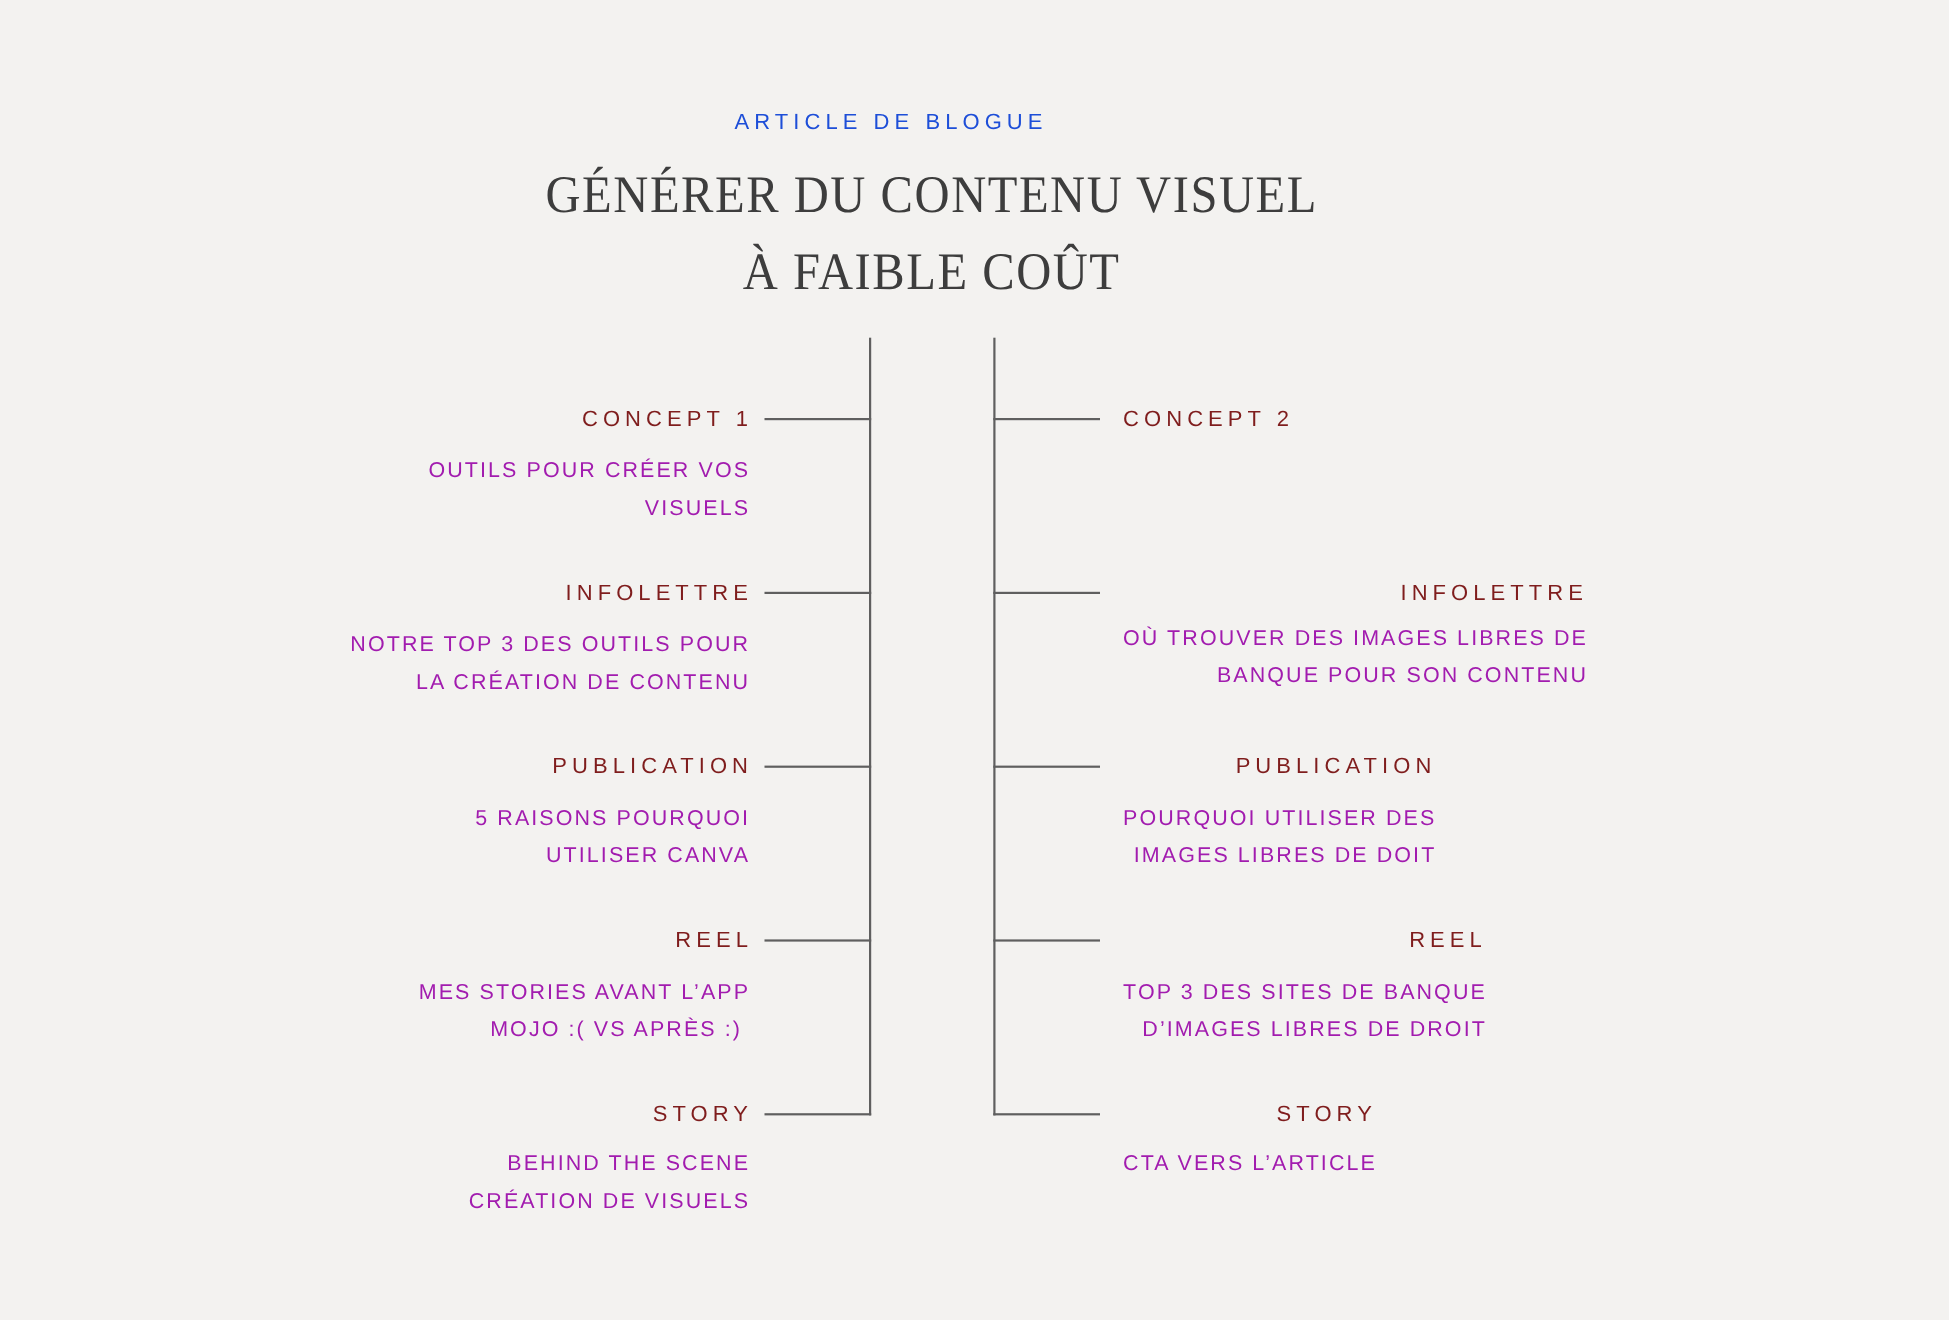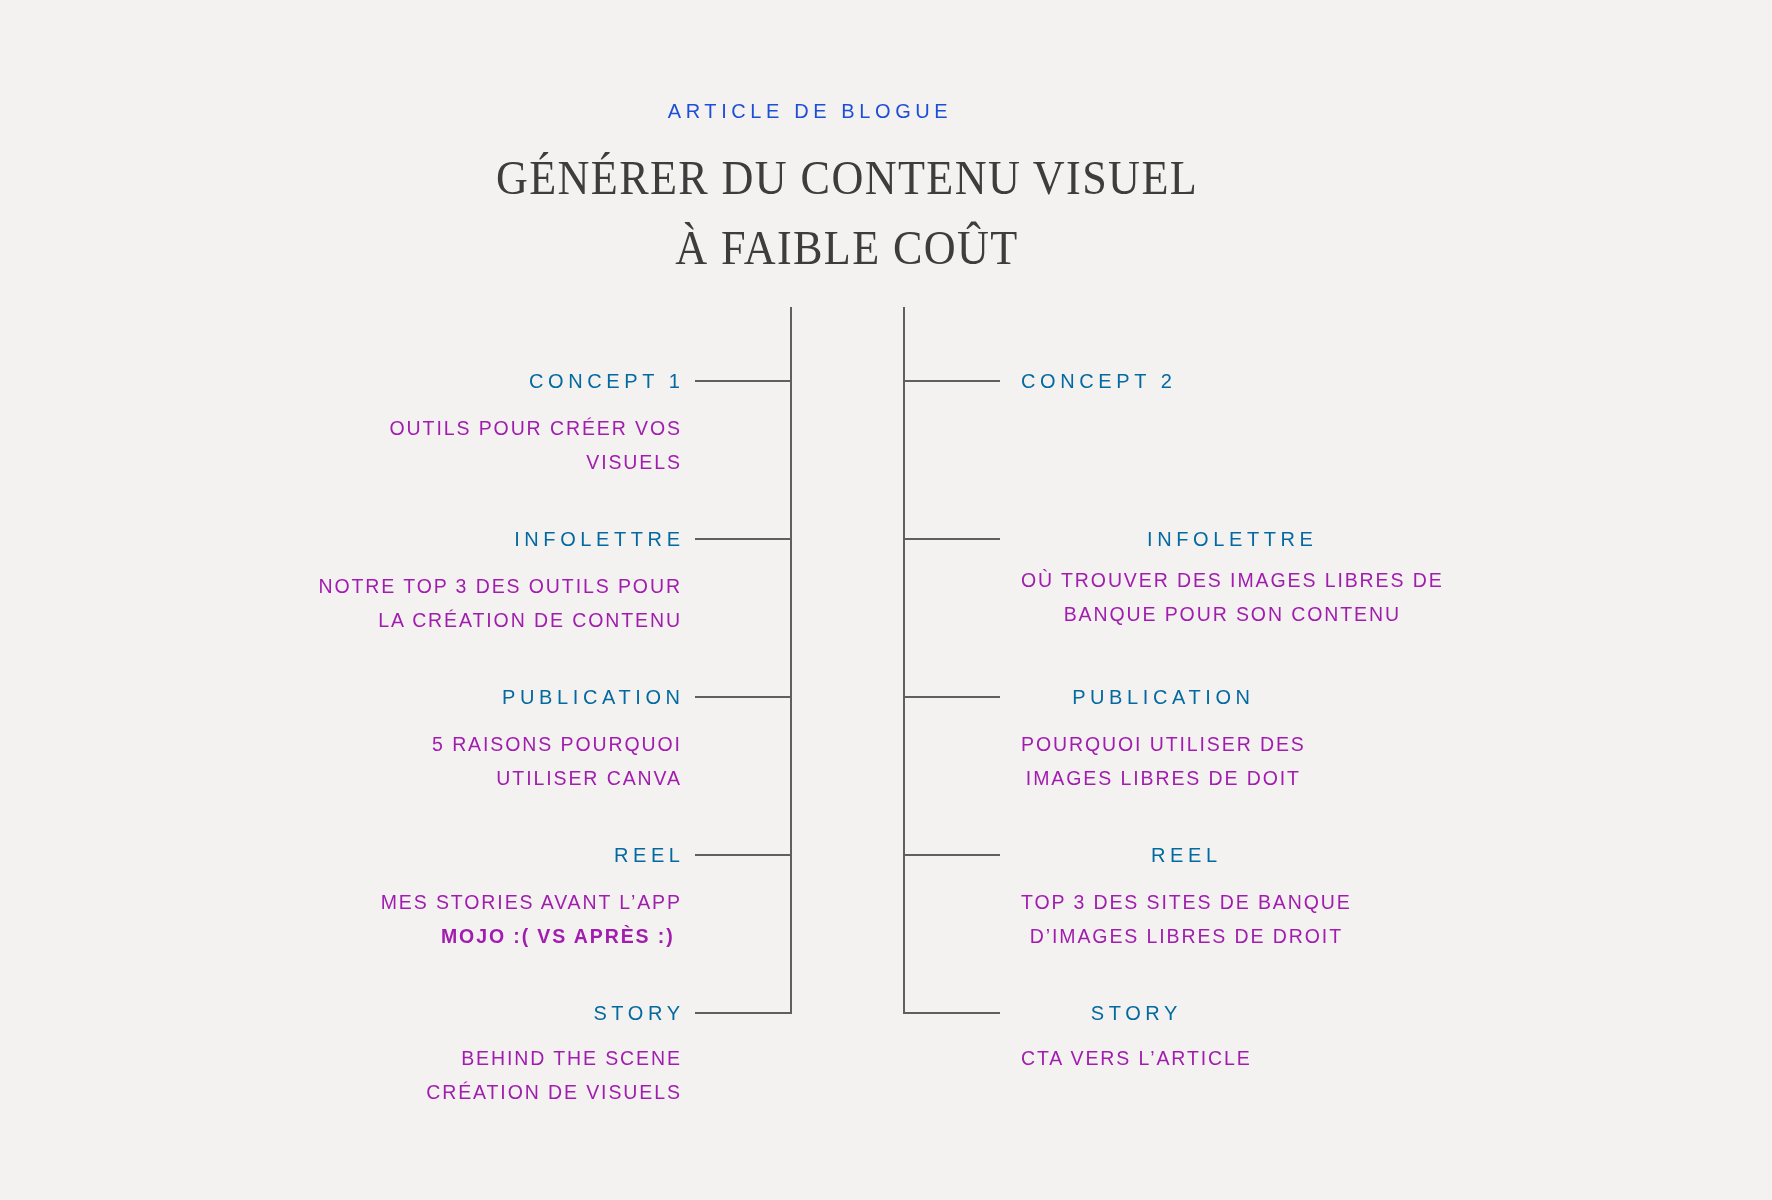--- a/index.html
+++ b/index.html
@@ -57,26 +57,26 @@
     }
     .item {
       position: absolute;
     }
     .item.left {
       right: calc(1772px - 680px);
       text-align: right;
     }
     .item.right {
       left: 1021px;
-      text-align: center;
+      text-align: right;
     }
     .label {
       font-size: 20px;
       letter-spacing: 4.6px;
-      color: #0369a1;
+      color: #7f1d1d;
       line-height: 24px;
       white-space: nowrap;
     }
     .item.left .label { margin-right: -4.6px; }
     .body-text {
       margin-top: 18px;
       font-size: 19.5px;
       letter-spacing: 1.9px;
       color: #a21caf;
       line-height: 34px;
@@ -124,21 +124,21 @@
   <div class="label">PUBLICATION</div>
   <div class="body-text">
     <div>5 RAISONS POURQUOI</div>
     <div>UTILISER CANVA</div>
   </div>
 </div>
 <div class="item left" style="top:843px;">
   <div class="label">REEL</div>
   <div class="body-text">
     <div>MES STORIES AVANT L’APP</div>
-    <div style="white-space:pre;font-weight:bold;">MOJO :( VS APRÈS :) </div>
+    <div style="white-space:pre;">MOJO :( VS APRÈS :) </div>
   </div>
 </div>
 <div class="item left" style="top:1001px;">
   <div class="label">STORY</div>
   <div class="body-text" style="margin-top:16px;margin-left:37px;">
     <div>BEHIND THE SCENE</div>
     <div>CRÉATION DE VISUELS</div>
   </div>
 </div>
 

